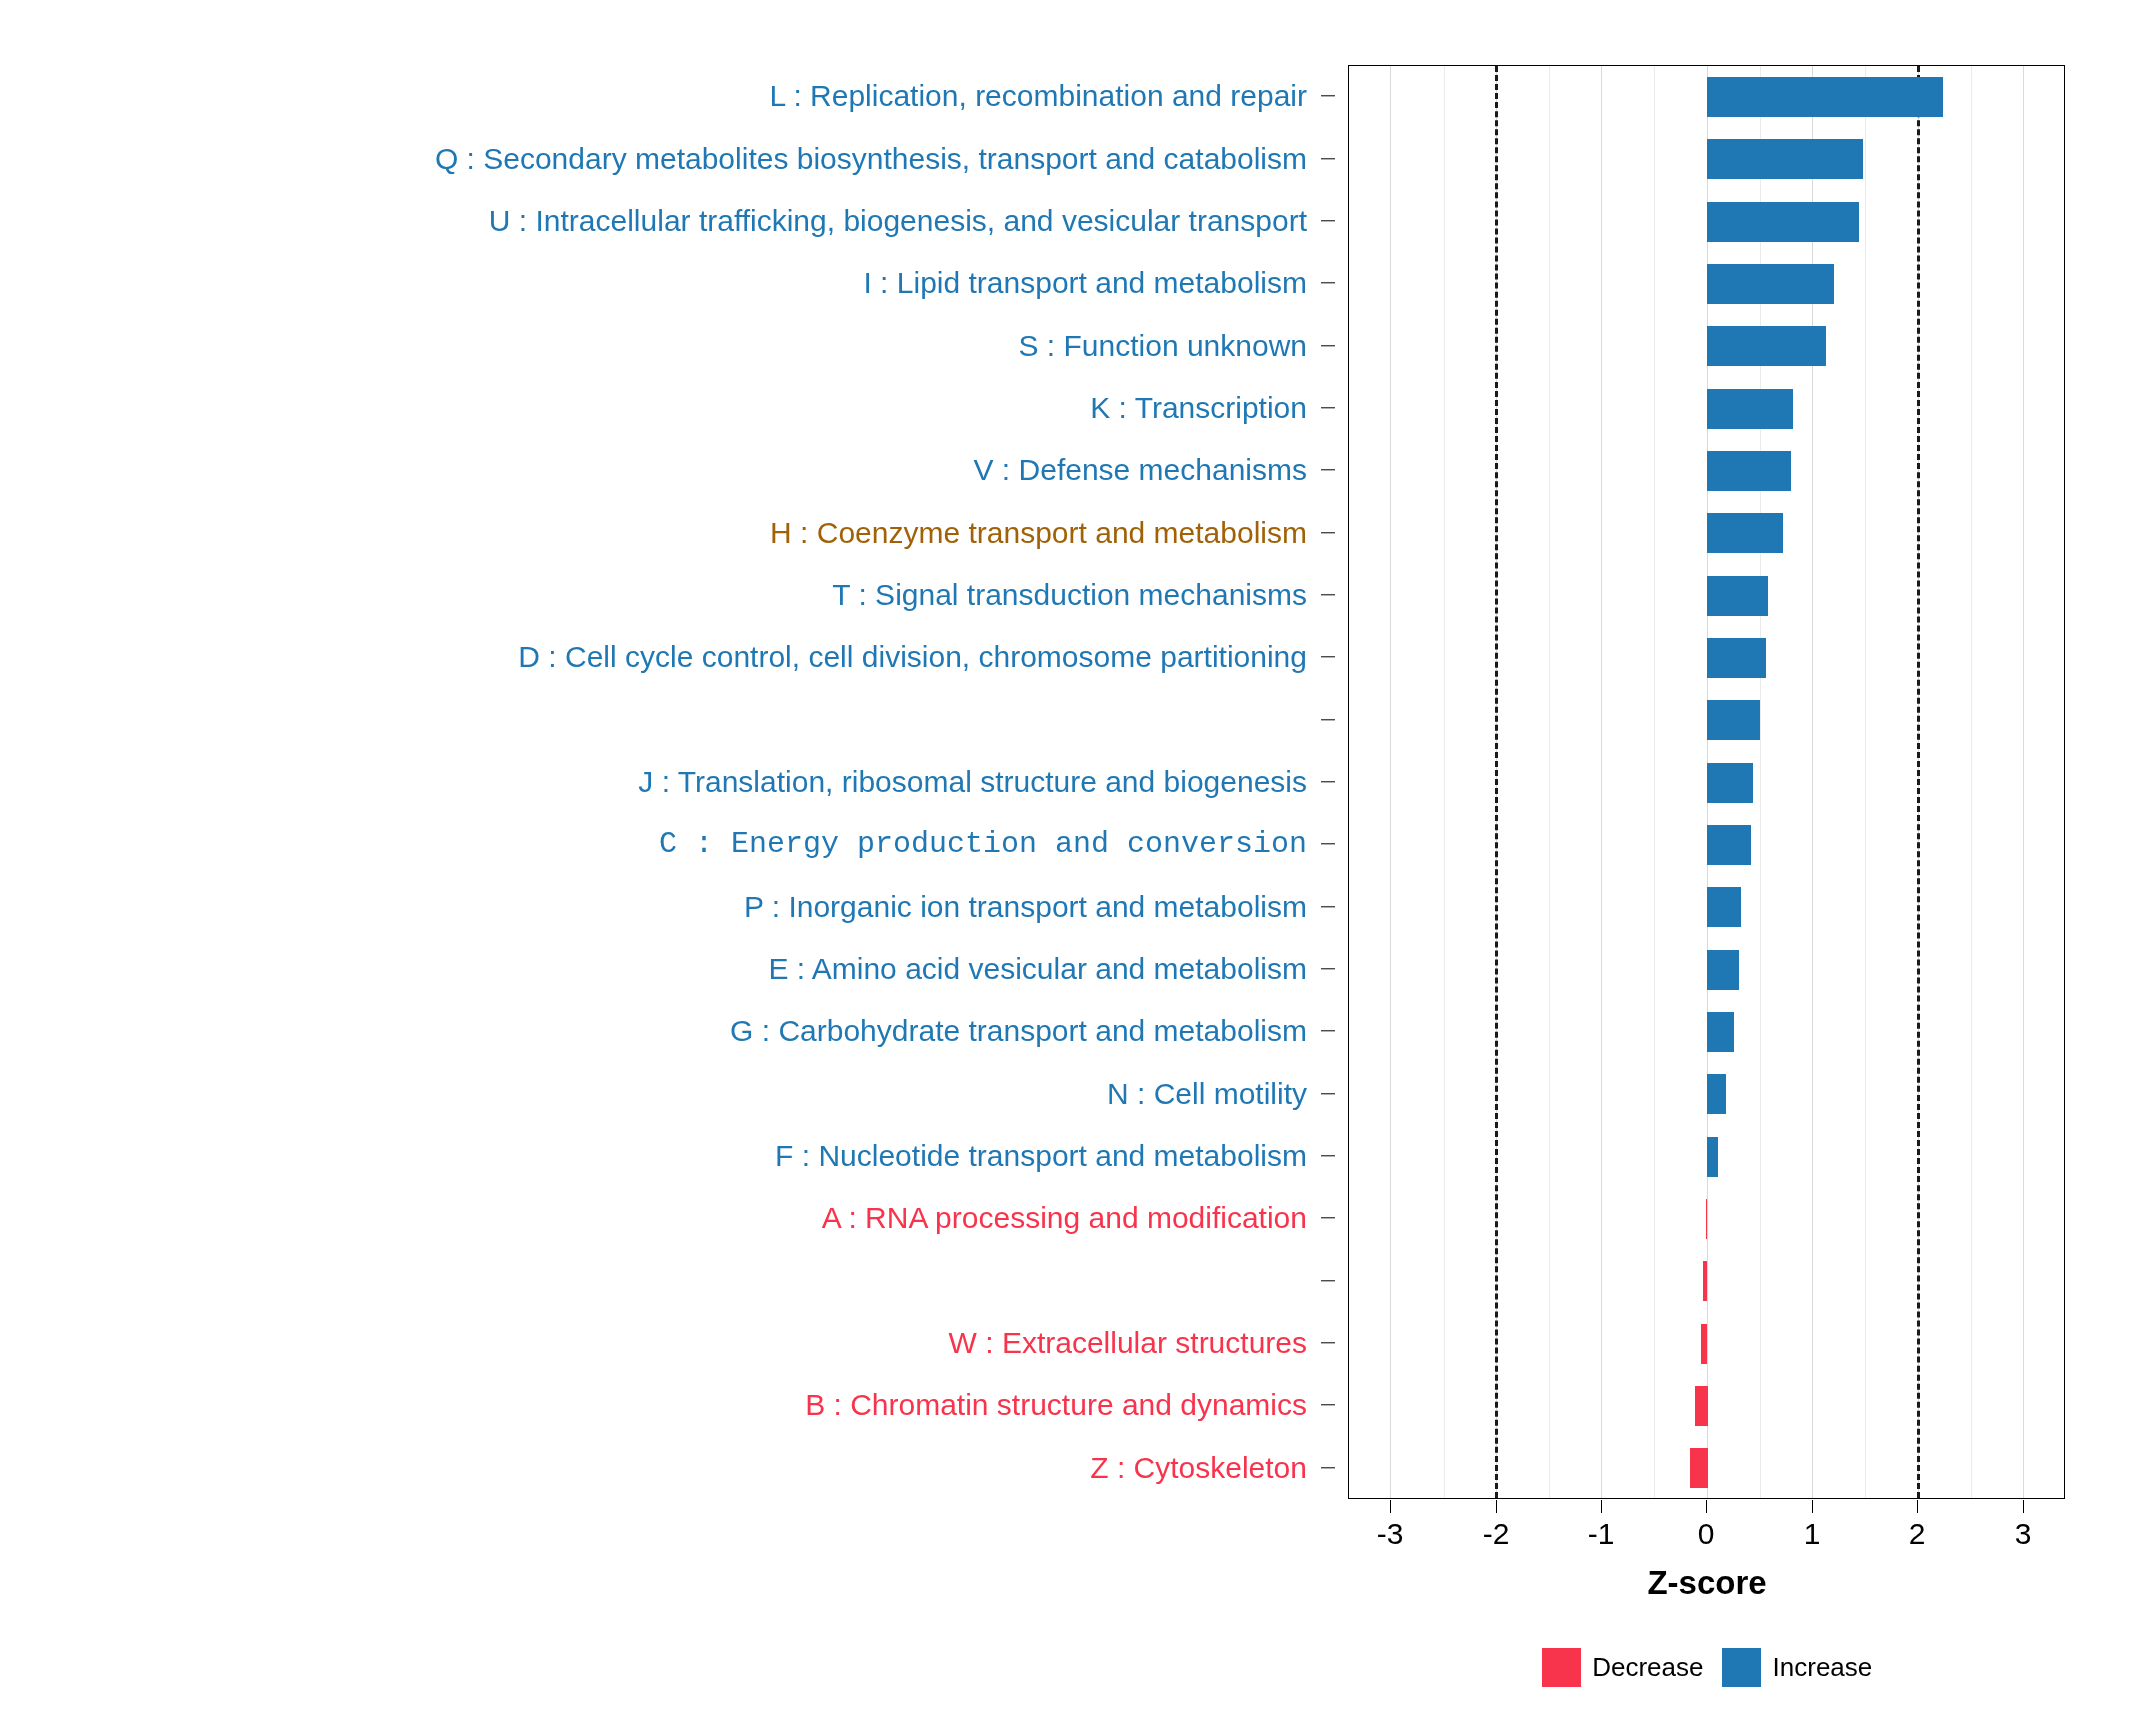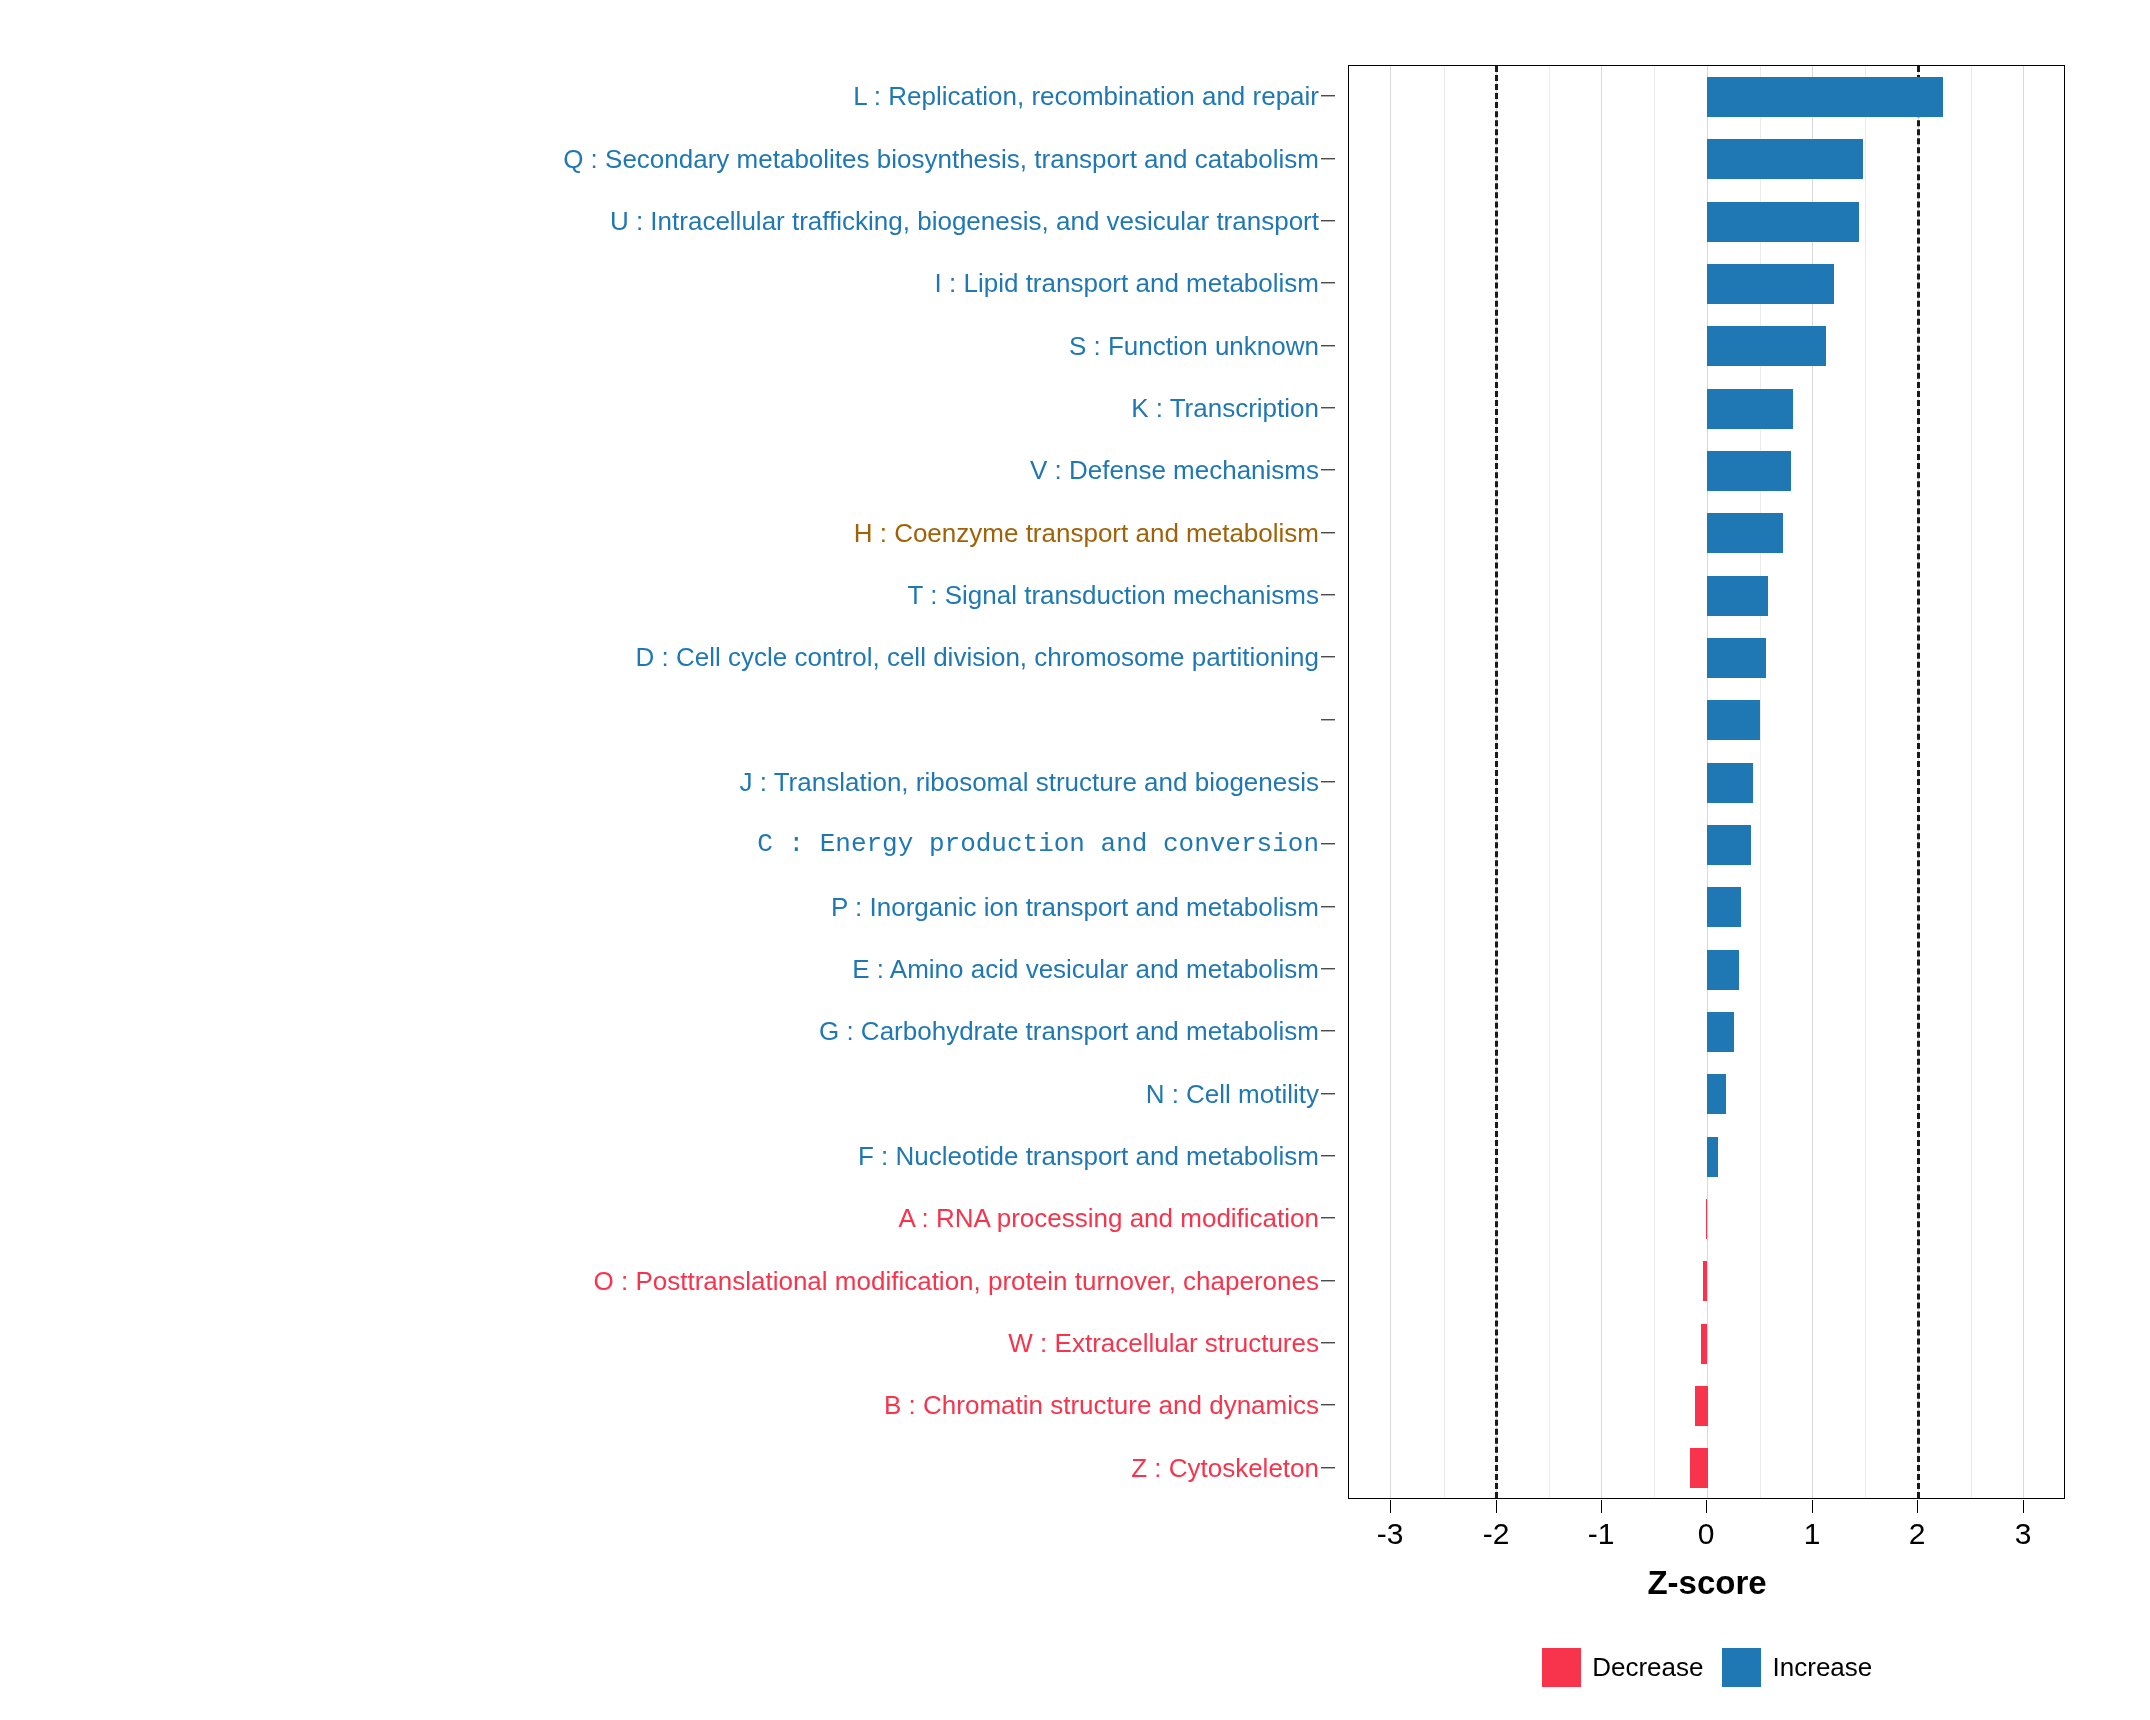--- a/index.html
+++ b/index.html
@@ -80,23 +80,23 @@
   
   .ylabels {
     position: absolute;
     left: 0;
     top: 65px;
     width: 1335px;
     height: 1434px;
   }
   .ylabel {
     position: absolute;
-    right: 16px;
+    right: 28px;
     text-align: left;
-    font-size: 26px;
+    font-size: 30px;
     line-height: 30px;
     white-space: nowrap;
     transform: translateY(-50%);
   }
   .tick-mark {
     position: absolute;
     right: 0;
     width: 14.3px;
     height: 1.4px;
     background: #000000;
@@ -202,21 +202,20 @@
       <div class="ylabel" style="top: 904px; color: rgb(31, 120, 180);">E : Amino acid vesicular and metabolism</div>
       <div class="tick-mark" style="top: 904px;"></div>
       <div class="ylabel" style="top: 966px; color: rgb(31, 120, 180); margin-left: 21px;">G : Carbohydrate transport and metabolism</div>
       <div class="tick-mark" style="top: 966px;"></div>
       <div class="ylabel" style="top: 1029px; color: rgb(31, 120, 180);">N : Cell motility</div>
       <div class="tick-mark" style="top: 1029px;"></div>
       <div class="ylabel" style="top: 1091px; color: rgb(31, 120, 180);">F : Nucleotide transport and metabolism</div>
       <div class="tick-mark" style="top: 1091px;"></div>
       <div class="ylabel" style="top: 1153px; color: rgb(248, 51, 76);">A : RNA processing and modification</div>
       <div class="tick-mark" style="top: 1153px;"></div>
-      <div class="ylabel" style="top: 1216px; color: rgb(248, 51, 76);">O : Posttranslational modification, protein turnover, chaperones</div>
       <div class="tick-mark" style="top: 1216px;"></div>
       <div class="ylabel" style="top: 1278px; color: rgb(248, 51, 76);">W : Extracellular structures</div>
       <div class="tick-mark" style="top: 1278px;"></div>
       <div class="ylabel" style="top: 1340px; color: rgb(248, 51, 76);">B : Chromatin structure and dynamics</div>
       <div class="tick-mark" style="top: 1340px;"></div>
       <div class="ylabel" style="top: 1403px; color: rgb(248, 51, 76);">Z : Cytoskeleton</div>
       <div class="tick-mark" style="top: 1403px;"></div>
     </div>
 
   <div class="plot-area-wrap">

